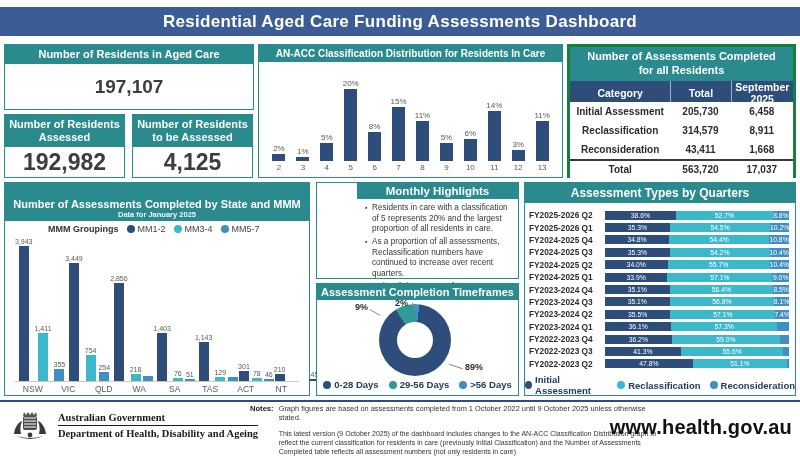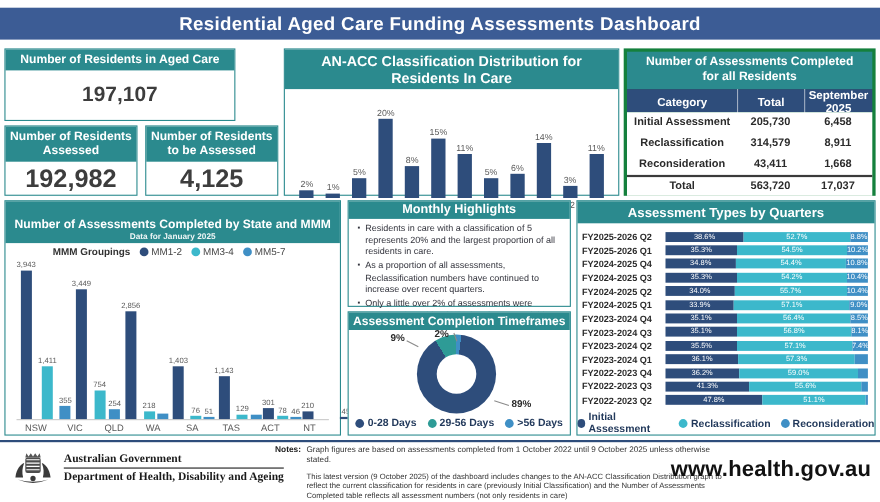--- a/index.html
+++ b/index.html
@@ -14,29 +14,29 @@
 
   
   .tealbar { background:#2B8A8E; color:#fff; font-weight:bold; text-align:center; }
   .panel { position:absolute; background:#fff; border:1px solid #2B8A8E; }
 
   
   .statbox { position:absolute; border:1px solid #2B8A8E; background:#fff; display:flex; flex-direction:column; }
   .statbox .tealbar { font-size:11px; padding:3px 4px; line-height:1.2; }
   .statbox .val { flex:1; display:flex; align-items:center; justify-content:center;
     font-weight:bold; color:#3d3d3d; }
-  #box-incare { left:4px; top:44px; width:210px; height:66px;justify-content:center; }
+  #box-incare { left:4px; top:44px; width:250px; height:66px;justify-content:center; }
   #box-incare .val { font-size:19px; }
   #box-assessed { left:4px; top:114px; width:121px; height:64px; }
   #box-tobe { left:132px; top:114px; width:121px; height:64px; }
   #box-assessed .val, #box-tobe .val { font-size:23px; }
 
   
   #anacc-panel { left:258px; top:44px; width:305px; height:134px; }
-  #anacc-panel .tealbar { font-size:13px; padding:3px 2px; }
+  #anacc-panel .tealbar { font-size:10px; padding:3px 2px; }
   #anacc-bars { display:flex; align-items:flex-end; justify-content:space-between;
     height:97px; margin:2px 8px 0 8px; }
   .anacc-slot { flex:1; display:flex; flex-direction:column; align-items:center; justify-content:flex-end; height:100%; }
   .anacc-vlabel { font-size:8px; color:#595959; margin-bottom:1px; }
   .anacc-bar { width:13px; background:#2E4D7B; }
   #anacc-cats { display:flex; justify-content:space-between; margin:2px 8px 0 8px; }
   .anacc-cat { flex:1; text-align:center; font-size:8px; color:#595959; }
 
   
   #table-panel { position:absolute; left:567px; top:44px; width:229px; height:134px;
@@ -65,21 +65,21 @@
     height:146px; margin:2px 10px 0 10px; border-bottom:1px solid #c9c9c9; }
   .state-group { display:flex; align-items:flex-end; gap:2px; height:100%; }
   .sbar-item { display:flex; flex-direction:column; align-items:center; justify-content:flex-end; height:100%; }
   .sbar-label { font-size:7px; color:#595959; white-space:nowrap; margin-bottom:1px; }
   .sbar { width:10px; }
   .sbar.spacer { background:transparent !important; }
   #state-cats { display:flex; justify-content:space-between; margin:2px 10px 0 10px; }
   .state-cat { font-size:8.5px; color:#595959; text-align:center; flex:1; }
 
   
-  #hl-panel { left:316px; top:182px; width:203px; height:97px; }
+  #hl-panel { left:316px; top:182px; width:203px; height:97px;padding-left:40px; }
   #hl-panel .tealbar { font-size:11.5px; padding:2px; }
   #hl-list { list-style:none; padding:4px 6px 2px 8px; }
   #hl-list li { font-size:8.2px; color:#33343d; line-height:1.3; margin-bottom:2px;
     padding-left:7px; position:relative; }
   #hl-list li::before { content:"▪"; position:absolute; left:0; top:0; font-size:7px; color:#33343d; }
 
   
   #tf-panel { left:316px; top:283px; width:203px; height:113px; }
   #tf-panel .tealbar { font-size:11px; padding:2px; }
   #donut-wrap { position:relative; height:76px; }

